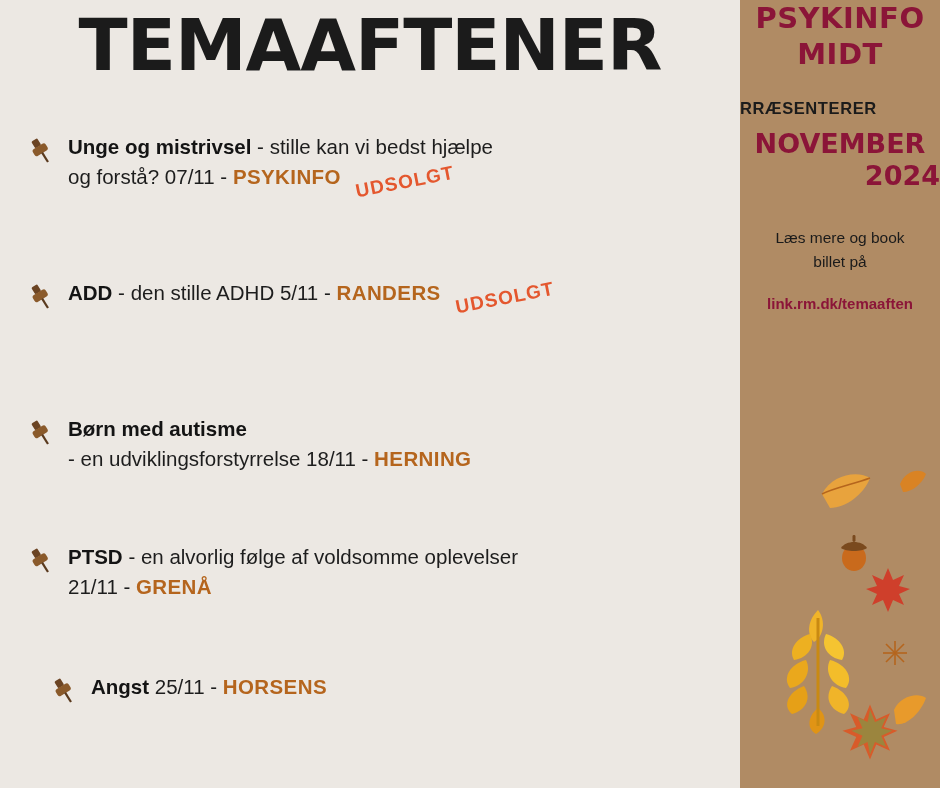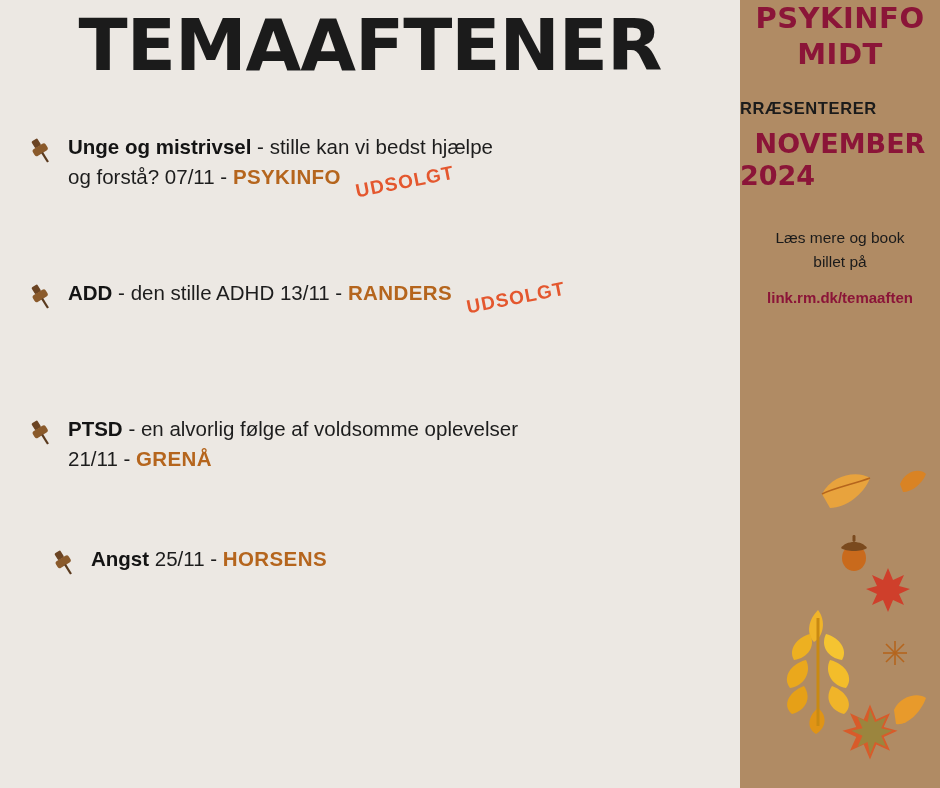--- a/index.html
+++ b/index.html
@@ -119,41 +119,41 @@
   .month {
     text-align: center;
     color: #8b1538;
     font-family: "DejaVu Sans", sans-serif;
     font-weight: bold;
     font-size: 27px;
     line-height: 1.3;
     margin-top: 8px;
   }
   .year {
-    text-align: left;
+    text-align: right;
     color: #8b1538;
     font-family: "DejaVu Sans", sans-serif;
     font-weight: bold;
     font-size: 27px;
     line-height: 1.1;
   }
   .booking {
     text-align: center;
     color: #1b1b1b;
     font-size: 15.5px;
     line-height: 1.55;
     margin-top: 36px;
     padding: 0 2px;
   }
   .booking .url {
     color: #8b1538;
     font-weight: bold;
     font-size: 15px;
     display: block;
-    margin-top: 12px;
+    margin-top: 18px;
     text-align: center;
   }
   
   .leaf {
     position: absolute;
   }
 </style>
 </head>
 <body>
 
@@ -185,24 +185,39 @@
         <span class="pin">
           <svg width="30" height="30" viewBox="0 0 30 30">
             <g transform="rotate(-32 15 15)">
               <rect x="11.5" y="2" width="7" height="8" rx="1.5" fill="#6b4423"></rect>
               <rect x="7.5" y="9.5" width="15" height="8" rx="2.5" fill="#8a5a2b"></rect>
               <rect x="14" y="17" width="2.2" height="11" fill="#5a3a1e"></rect>
             </g>
           </svg>
         </span>
         <div class="etext">
-          <span><b>ADD</b><span> - den stille ADHD 13/11 - </span><span class="city">RANDERS</span><span class="sold">UDSOLGT</span></span>
-        </div>
-      </div>
-
+          <span><b>ADD</b><span> - den stille ADHD 5/11 - </span><span class="city">RANDERS</span><span class="sold">UDSOLGT</span></span>
+        </div>
+      </div>
+
+      <div class="event" style="min-height:128px;">
+        <span class="pin">
+          <svg width="30" height="30" viewBox="0 0 30 30">
+            <g transform="rotate(-32 15 15)">
+              <rect x="11.5" y="2" width="7" height="8" rx="1.5" fill="#6b4423"></rect>
+              <rect x="7.5" y="9.5" width="15" height="8" rx="2.5" fill="#8a5a2b"></rect>
+              <rect x="14" y="17" width="2.2" height="11" fill="#5a3a1e"></rect>
+            </g>
+          </svg>
+        </span>
+        <div class="etext">
+          <span><b>Børn med autisme</b></span>
+          <span class="line2"><span> - en udviklingsforstyrrelse 18/11 - </span><span class="city">HERNING</span></span>
+        </div>
+      </div>
 
       <div class="event" style="min-height:130px;">
         <span class="pin">
           <svg width="30" height="30" viewBox="0 0 30 30">
             <g transform="rotate(-32 15 15)">
               <rect x="11.5" y="2" width="7" height="8" rx="1.5" fill="#6b4423"></rect>
               <rect x="7.5" y="9.5" width="15" height="8" rx="2.5" fill="#8a5a2b"></rect>
               <rect x="14" y="17" width="2.2" height="11" fill="#5a3a1e"></rect>
             </g>
           </svg>

